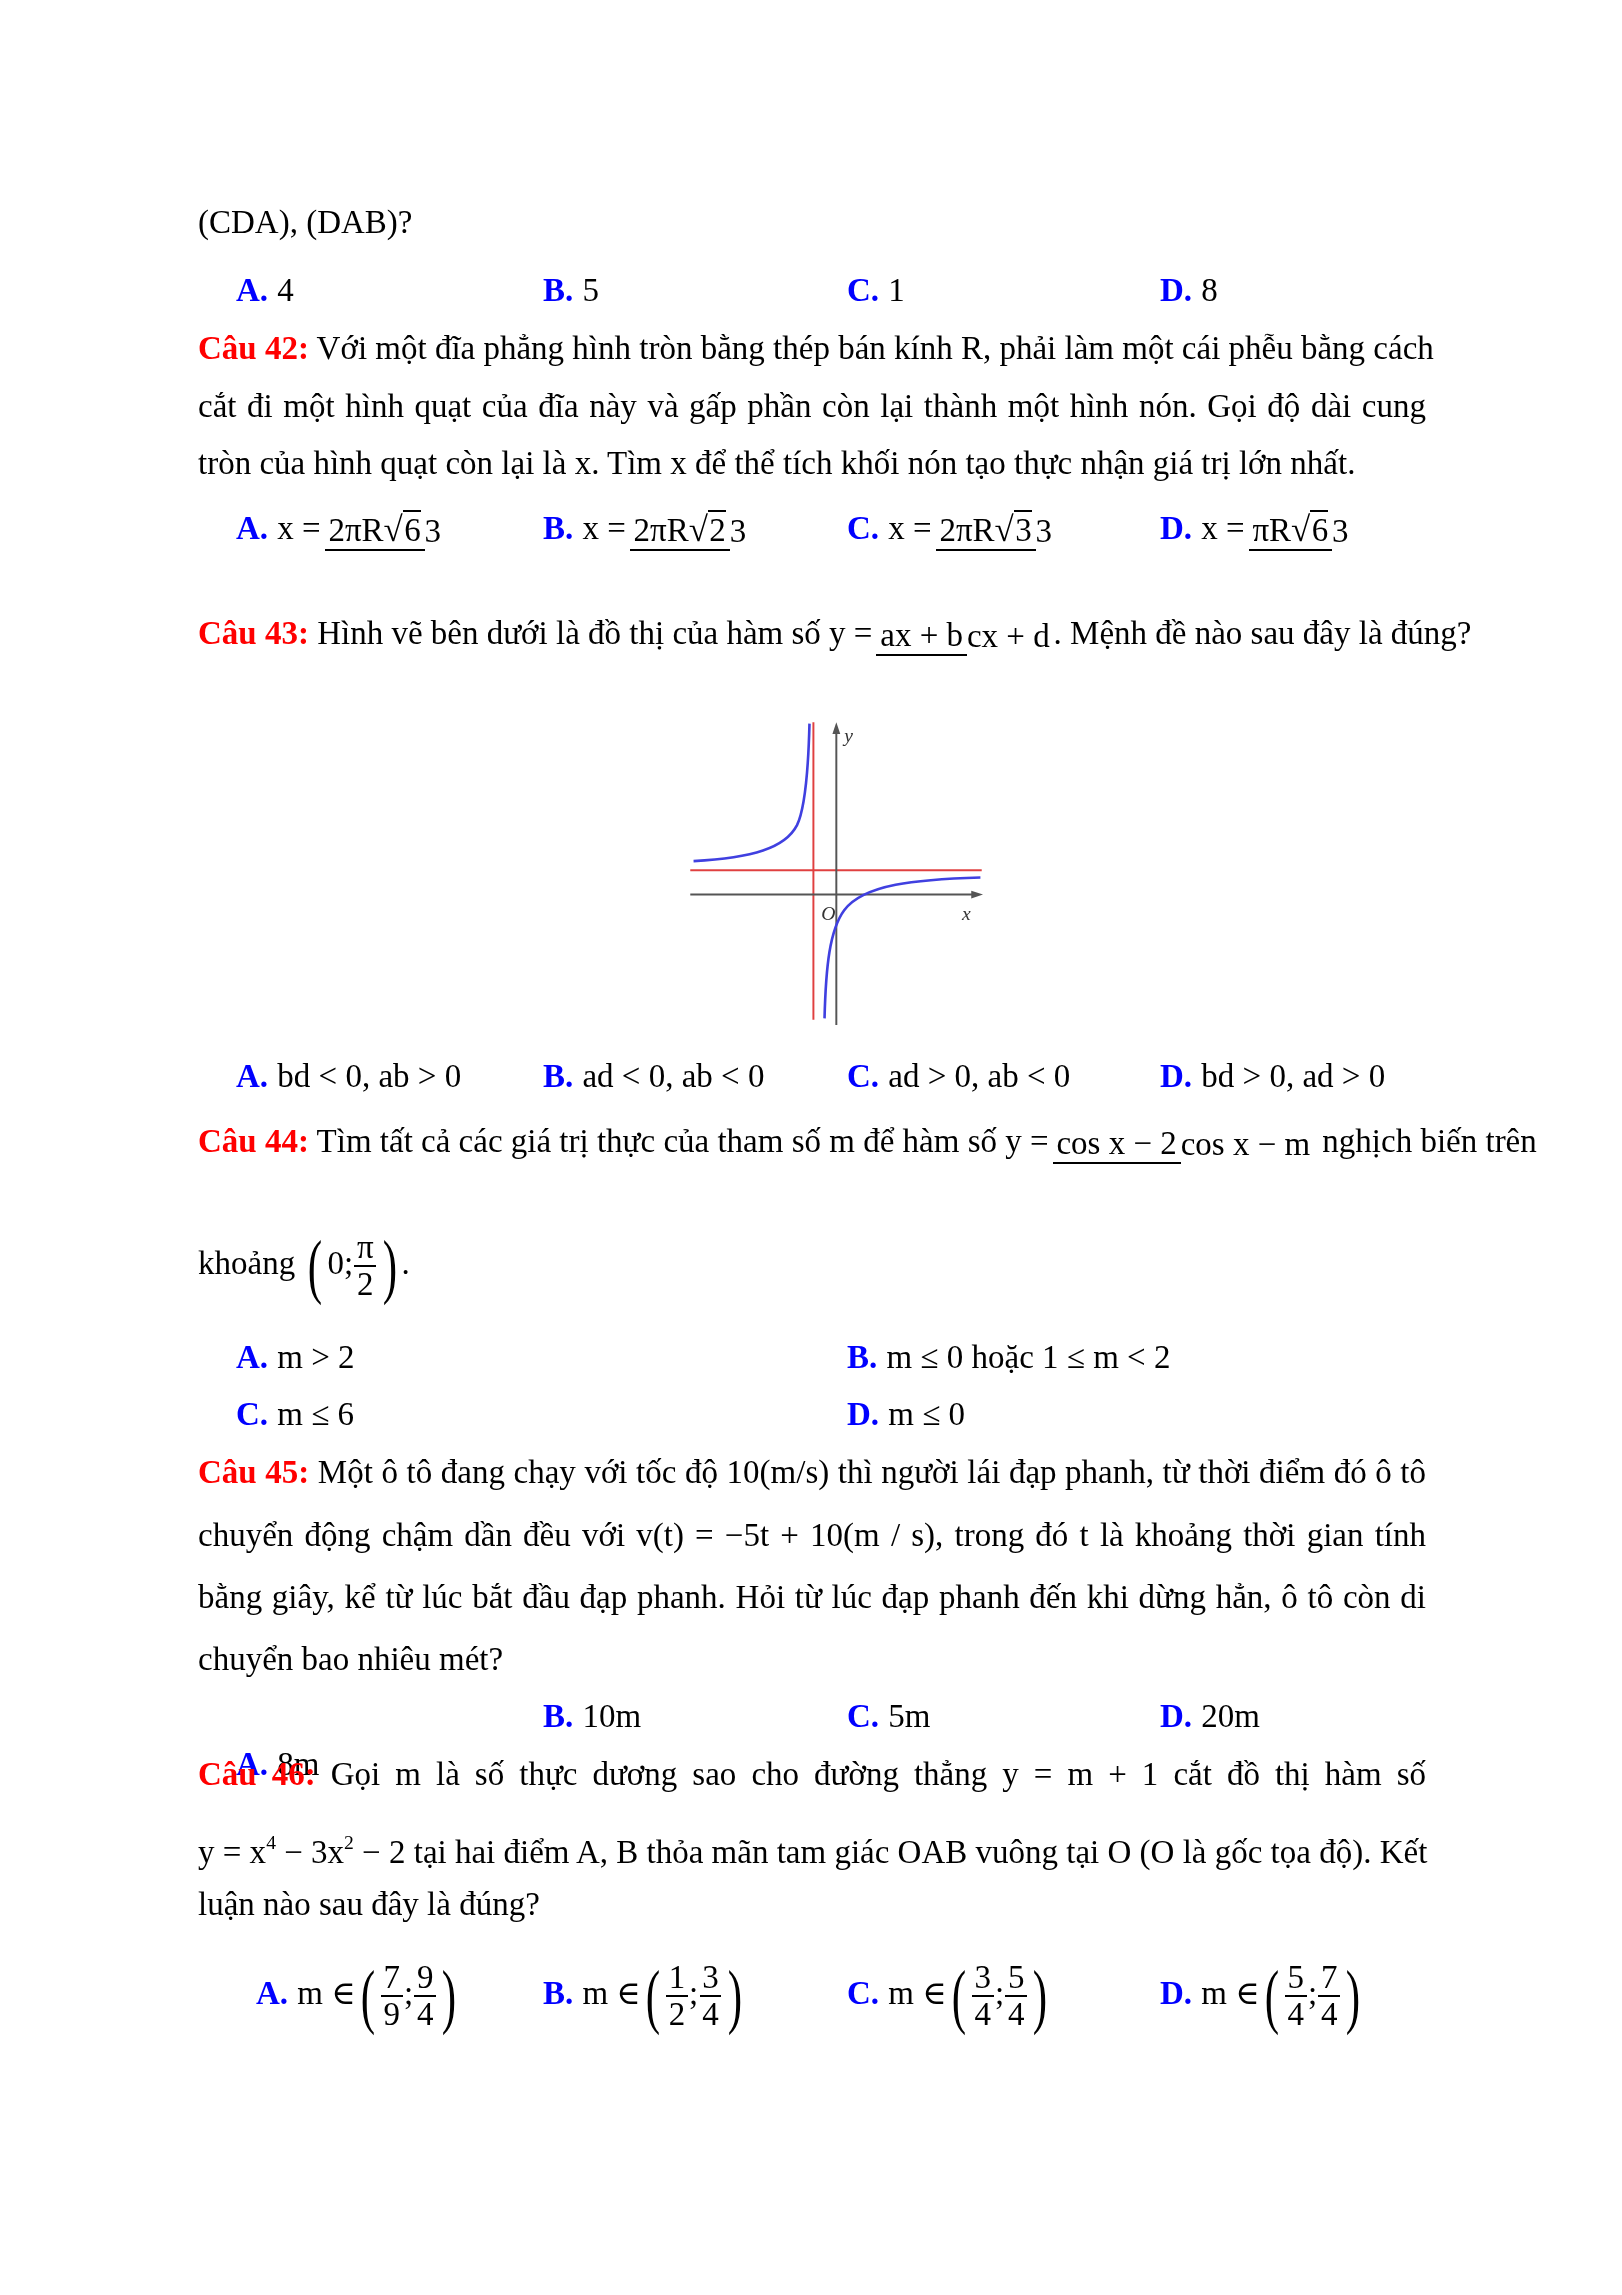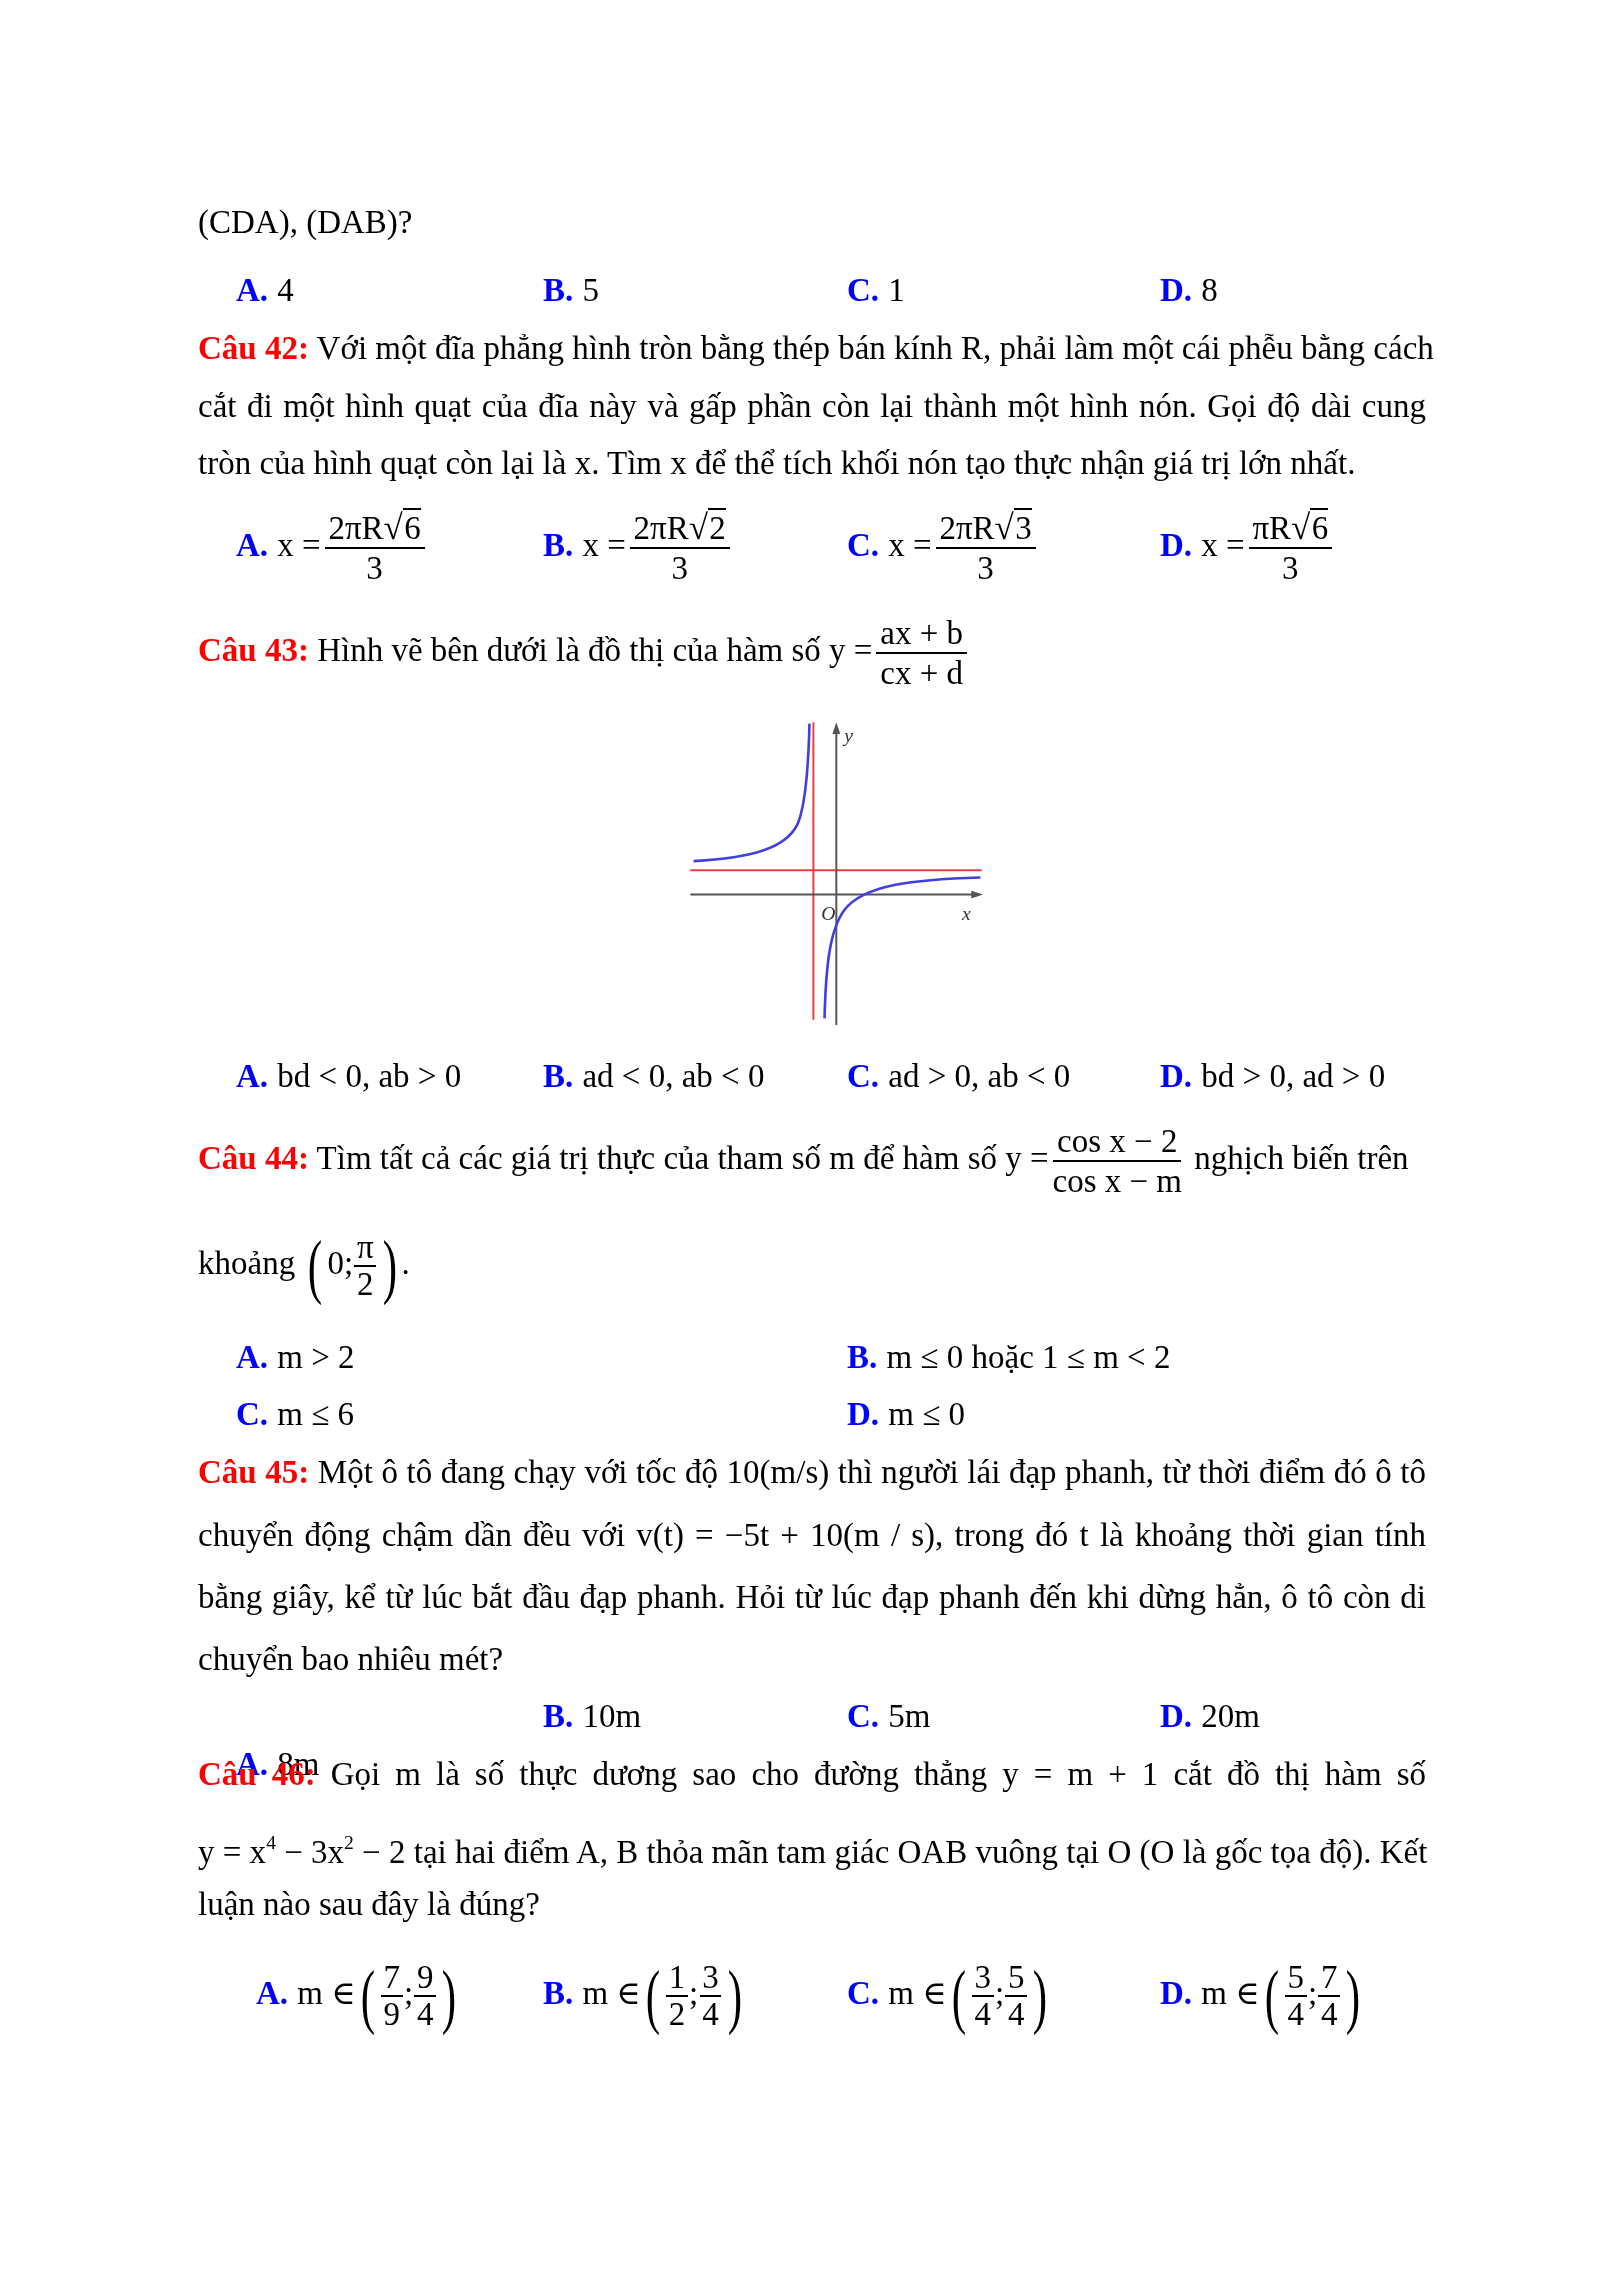--- a/index.html
+++ b/index.html
@@ -3,21 +3,21 @@
 <meta charset="utf-8">
 <style>
   html, body { margin:0; padding:0; background:#ffffff; }
   body { width:1623px; height:2295px; position:relative; overflow:hidden;
          font-family:"Liberation Serif", "DejaVu Serif", serif; color:#000; font-size:33px; }
   .line { position:absolute; left:198px; width:1228px; line-height:39px; white-space:nowrap; }
   .just { text-align:justify; text-align-last:justify; }
   .q { color:#ff0000; font-weight:bold; }
   .opt { position:absolute; line-height:39px; white-space:nowrap; }
   .lbl { color:#0000ff; font-weight:bold; margin-right:9.2px; }
-  .frac { display:inline-flex; flex-direction:column; align-items:center; vertical-align:middle; margin:0 3.9px; }
+  .frac { display:inline-flex; flex-direction:row; align-items:center; vertical-align:middle; margin:0 3.9px; }
   .frac .num { border-bottom:2px solid #000; padding:0 3.9px; line-height:38px; }
   .frac .den { line-height:38px; }
   .sqrt { border-top:2px solid #000; padding-left:1.3px; }
   .rad { font-size:35px; }
   .bigp { font-size:72px; font-weight:100; vertical-align:middle; line-height:65px; transform:scaleX(0.6); display:inline-block; }
   .small-frac { display:inline-flex; flex-direction:column; align-items:center; vertical-align:middle; margin:0 1.3px; }
   .small-frac span:first-child { border-bottom:2px solid #000; padding:0 2.6px; line-height:35px; }
   .small-frac span:last-child { line-height:35px; }
   sup { font-size:19.6px; vertical-align:14.4px; }
   .graph { position:absolute; left:687px; top:717px; width:298px; height:308px; }
@@ -48,21 +48,21 @@
       <span class="den">3</span>
     </span></div>
 <div class="opt" style="left:1160px; top:509px;"><span class="lbl">D.</span><span>x =</span><span class="frac">
       <span class="num"><span>πR</span><span class="rad">√</span><span class="sqrt">6</span></span>
       <span class="den">3</span>
     </span></div>
 
 <div class="opt" style="left:198px; top:614px;"><span class="q">Câu 43:</span> <span>Hình vẽ bên dưới là đồ thị của hàm số</span> <span>y =</span><span class="frac">
       <span class="num">ax + b</span>
       <span class="den">cx + d</span>
-    </span></div>
+    </span><span>. Mệnh đề nào sau đây là đúng?</span></div>
 
 <svg class="graph" viewBox="0 0 455 470" xmlns="http://www.w3.org/2000/svg" style="font-size:50px">
   <line x1="193" y1="8" x2="193" y2="462" stroke="#e04040" stroke-width="3"></line>
   <line x1="5" y1="234" x2="450" y2="234" stroke="#e04040" stroke-width="3"></line>
   <line x1="5" y1="271" x2="440" y2="271" stroke="#555555" stroke-width="3"></line>
   <polygon points="452,271 434,265 434,277" fill="#555555"></polygon>
   <line x1="228" y1="470" x2="228" y2="22" stroke="#555555" stroke-width="3"></line>
   <polygon points="228,8 222,26 234,26" fill="#555555"></polygon>
   <path d="M 10 220 C 100 215, 150 200, 168 165 C 180 140, 185 90, 187 10" fill="none" stroke="#4040e0" stroke-width="4"></path>
   <path d="M 210 460 C 212 380, 218 325, 240 295 C 270 255, 350 248, 448 245" fill="none" stroke="#4040e0" stroke-width="4"></path>

